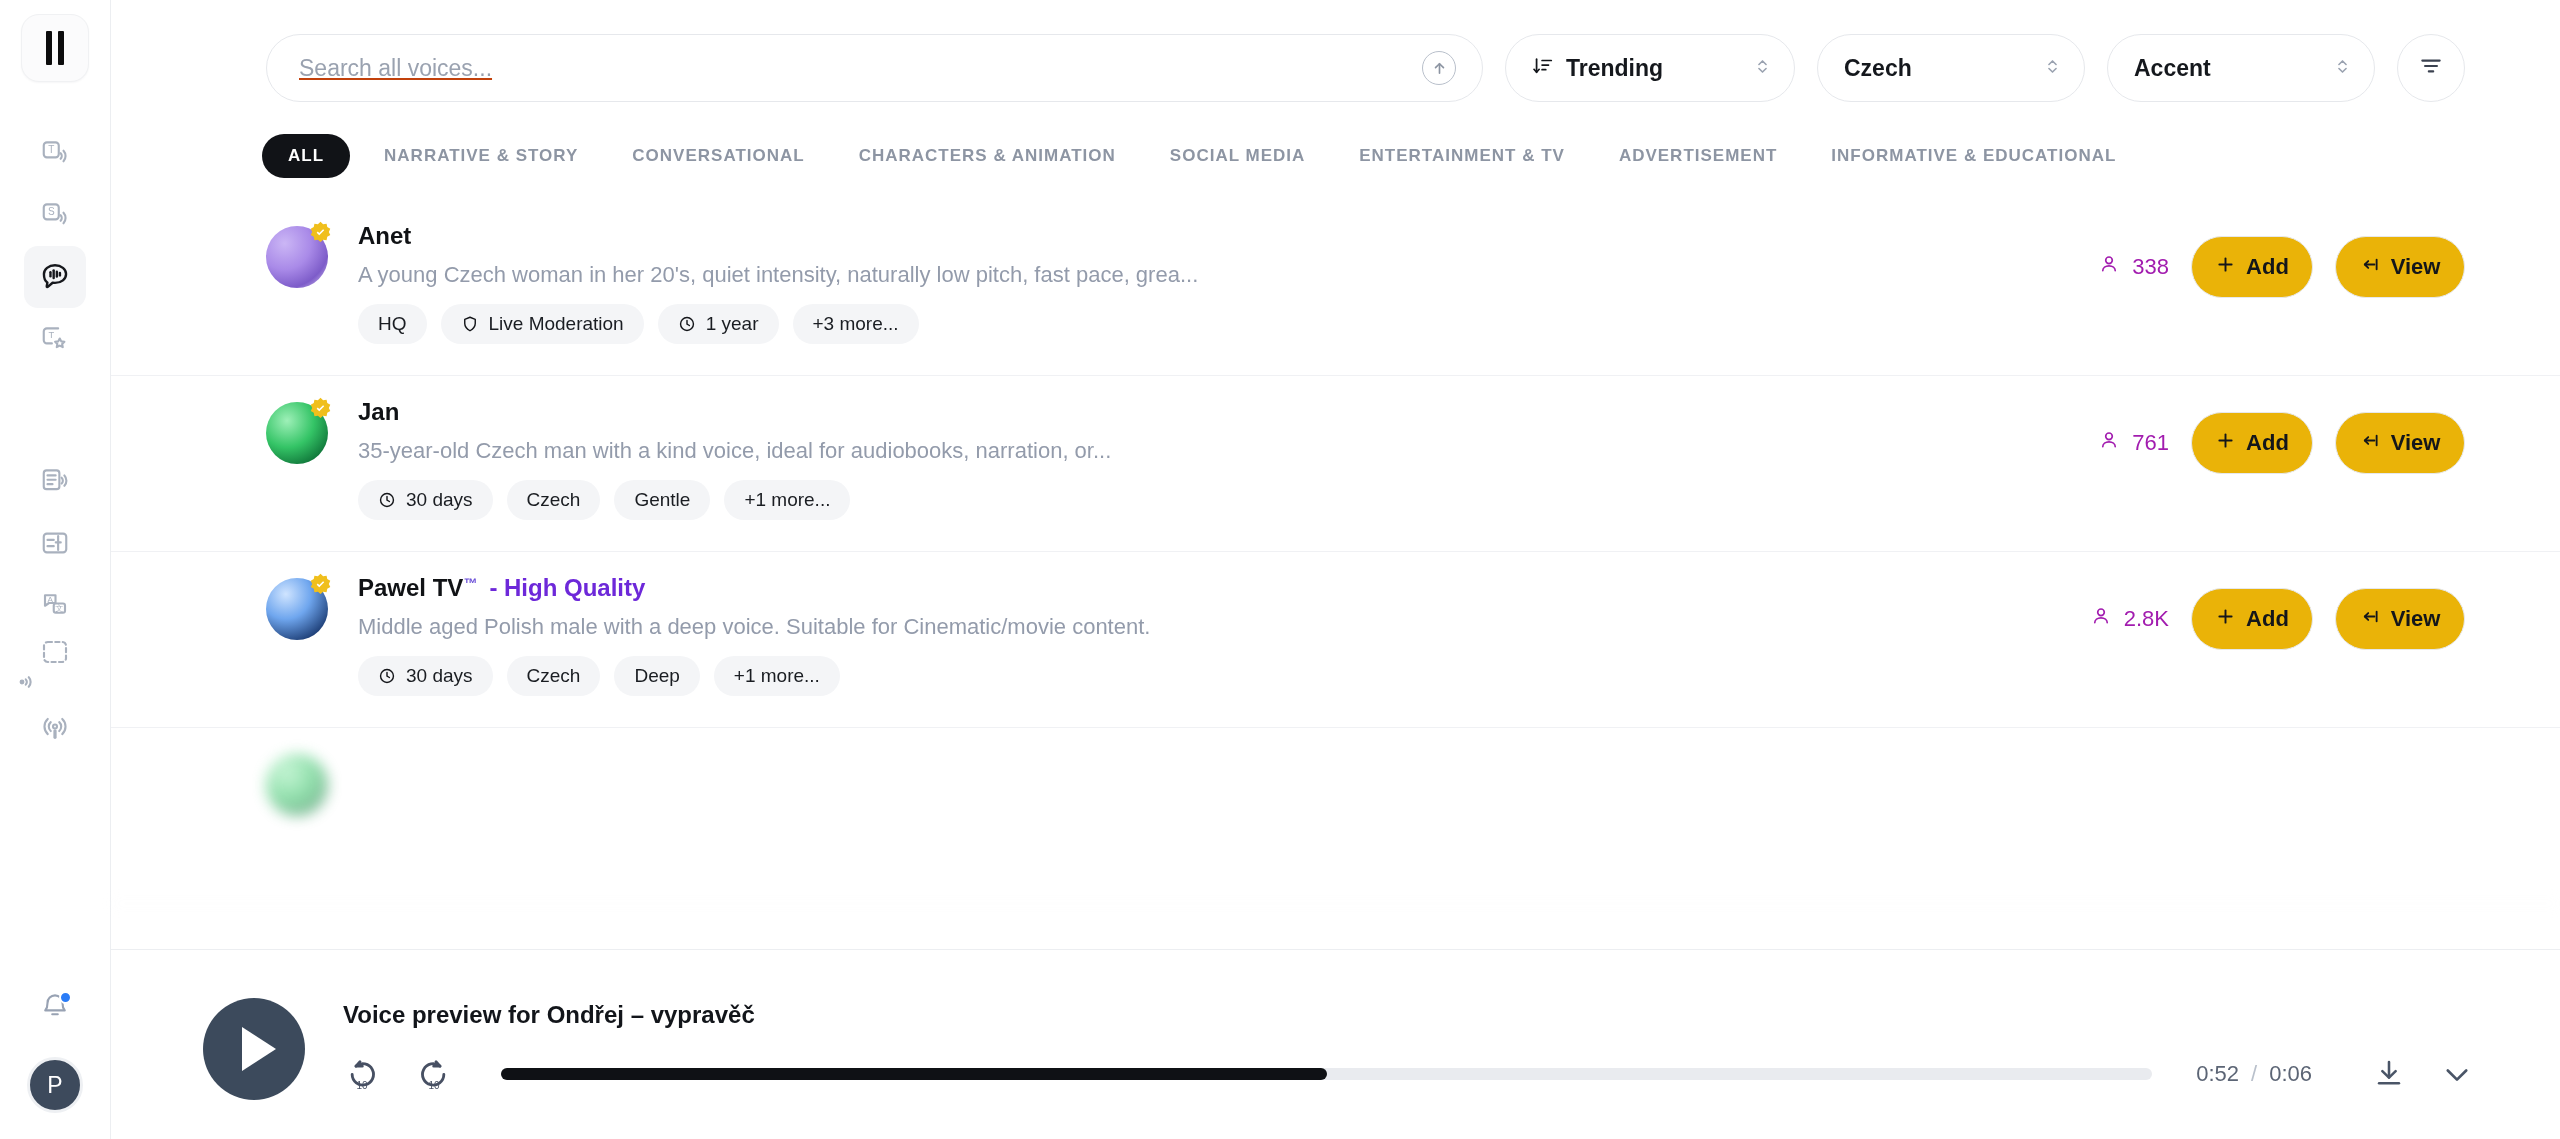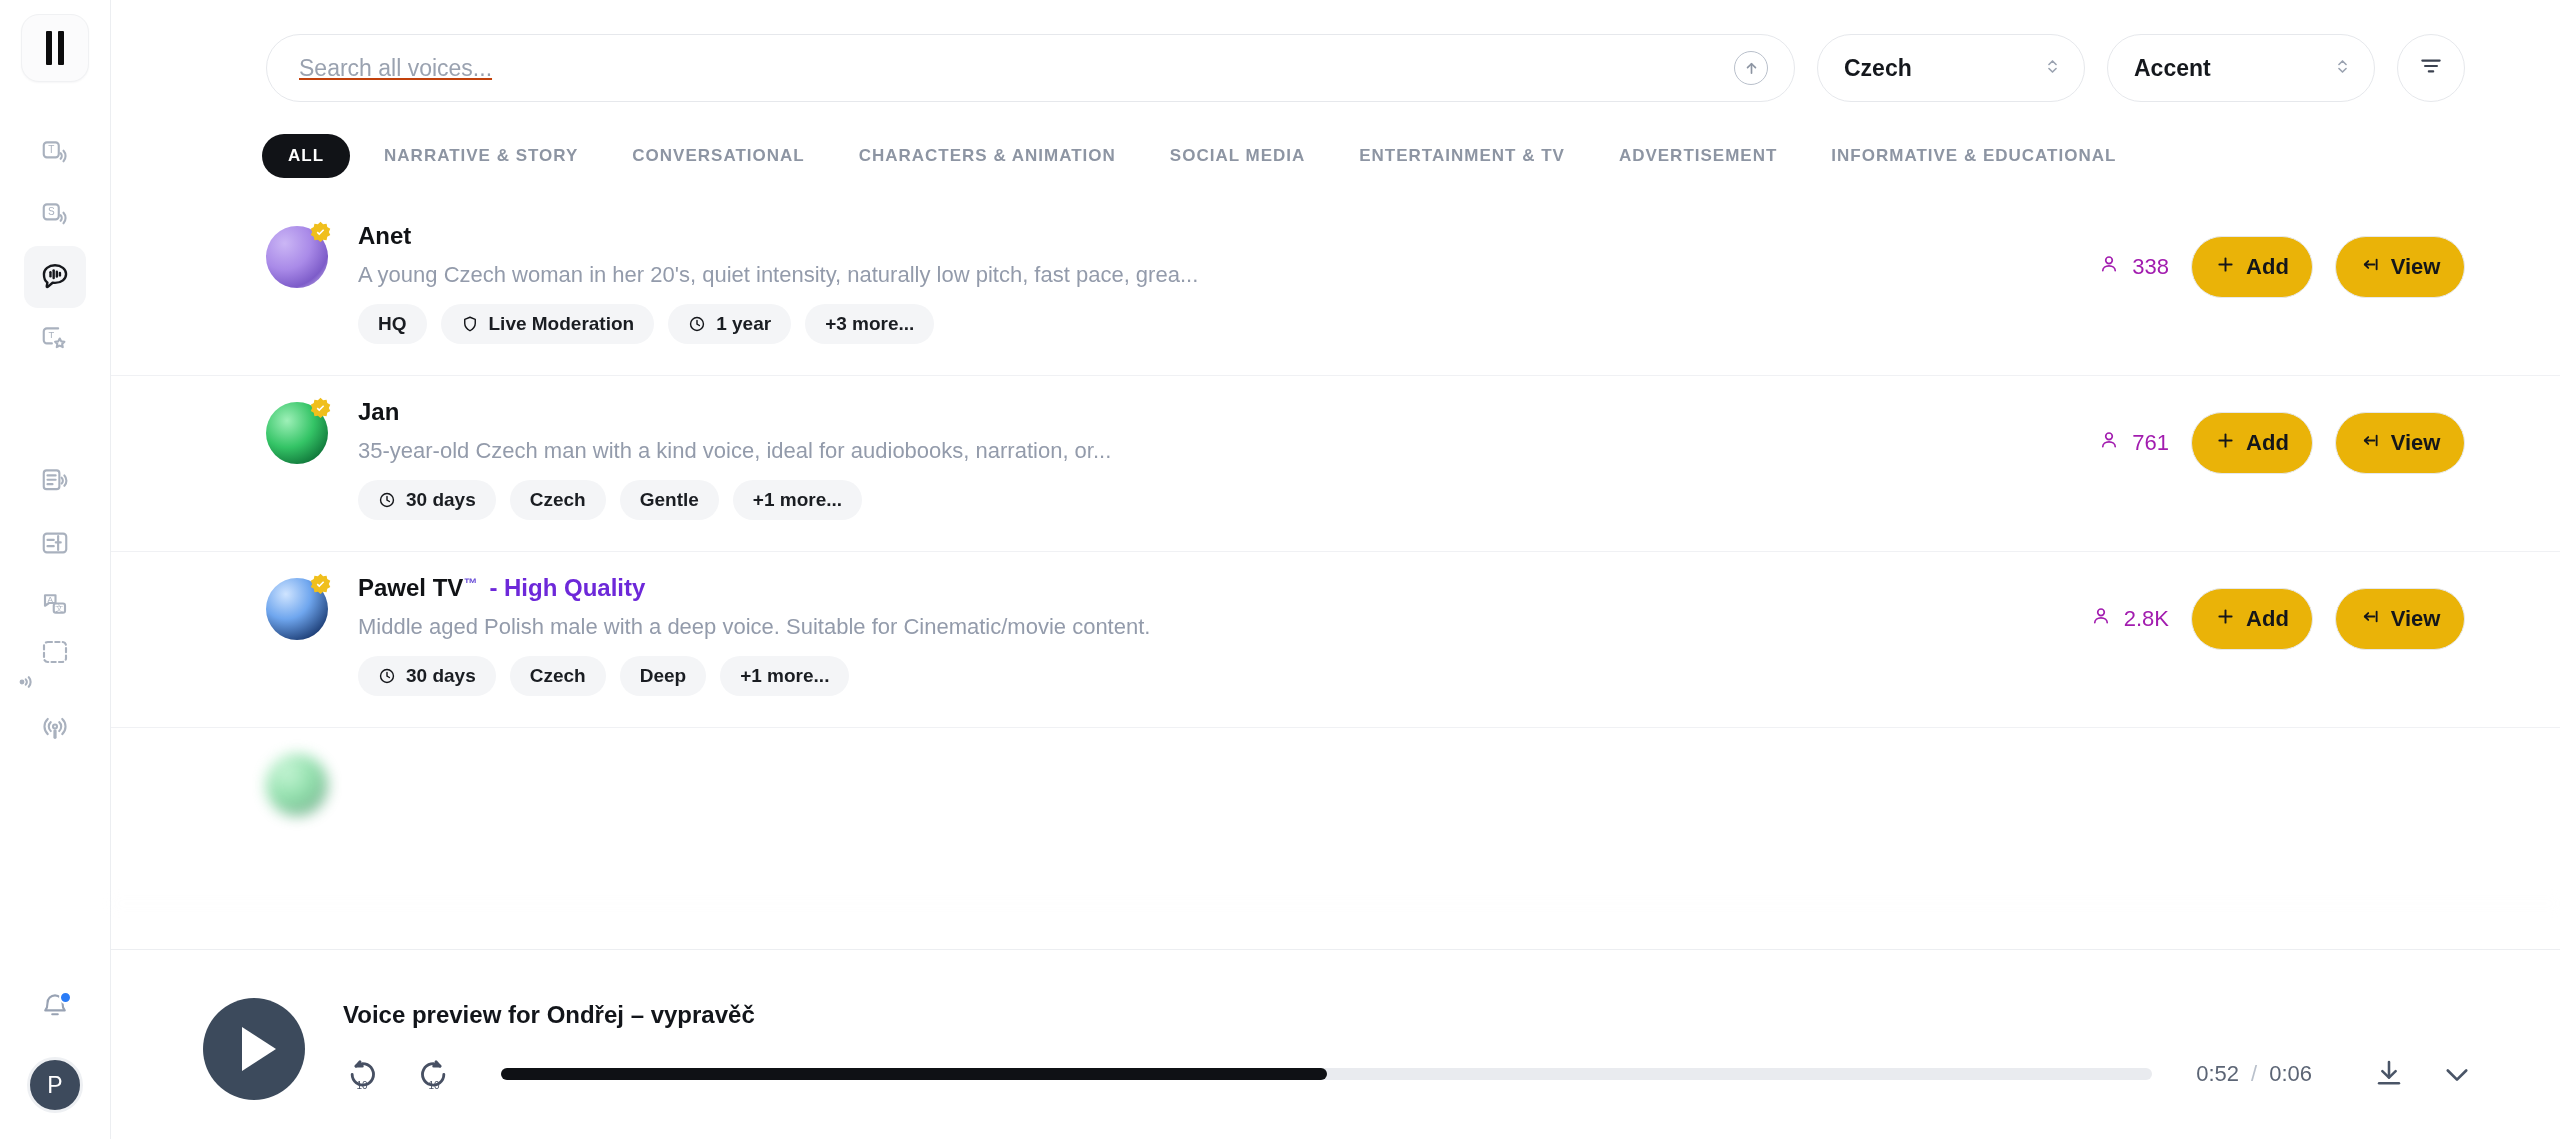--- a/index.html
+++ b/index.html
@@ -141,21 +141,20 @@
     font-size: 24px; font-weight: 700; color: #101215; display: flex; align-items: baseline; gap: 0px;
   }
   .vname .tm { font-size: 14px; color: #6b4fd8; position: relative; top: -8px; font-weight: 700; }
   .vname .suffix { font-weight: 700; color: #6d28d9; margin-left: 12px; }
   .vdesc { margin-top: 12px; font-size: 22px; color: #939bab; }
   .vtags { margin-top: 16px; display: flex; gap: 14px; flex-wrap: wrap; }
   .tag {
     background: #f4f5f7; border-radius: 20px; padding: 9px 20px;
     font-size: 19px; color: #1a1d22; display: flex; align-items: center; gap: 10px;
     white-space: nowrap;
-    font-weight: bold;
   }
   .tag svg { display:block; }
   .vactions { display: flex; align-items: center; gap: 22px; margin-top: 14px; flex: 0 0 auto; }
   .users { display: flex; align-items: center; gap: 12px; color: #a21caf; font-size: 22px; }
   .btn {
     height: 62px; border: 1px solid #e6e8ec; border-radius: 31px; background: #eab308;
     display: flex; align-items: center; justify-content: center; gap: 10px;
     padding: 0 30px; font-size: 22px; color: #14161a; font-weight: 600; cursor: pointer;
     white-space: nowrap;
   }
@@ -331,20 +330,38 @@
       <div class="searchbox">
         <input type="text" placeholder="Search all voices..." style="">
         <span class="round-ico">
           <svg width="19" height="19" viewBox="0 0 24 24" fill="none" stroke="currentColor" stroke-width="2.1" stroke-linecap="round" stroke-linejoin="round">
             <path d="M12 18V6"></path>
               <path d="M7 11l5-5 5 5"></path>
           </svg>
         </span>
       </div>
 
+      <div class="select w-sort">
+        <span>
+          <svg width="22" height="22" viewBox="0 0 24 24" fill="none" stroke="#13161b" stroke-width="1.9" stroke-linecap="round" stroke-linejoin="round">
+            <path d="M5 4.5v14"></path>
+              <path d="M2.2 15.6L5 18.8l2.8-3.2"></path>
+            <path d="M11 6h10"></path>
+              <path d="M11 11h7"></path>
+              <path d="M11 16h4"></path>
+          </svg>
+        </span>
+        <span class="lbl">Trending</span>
+        <span class="chev">
+          <svg width="19" height="19" viewBox="0 0 24 24" fill="none" stroke="currentColor" stroke-width="2" stroke-linecap="round" stroke-linejoin="round">
+            <path d="M7.5 9.5L12 5l4.5 4.5"></path>
+              <path d="M7.5 14.5L12 19l4.5-4.5"></path>
+          </svg>
+        </span>
+      </div>
 
       <div class="select w-lang">
         <span class="lbl">Czech</span>
         <span class="chev">
           <svg width="19" height="19" viewBox="0 0 24 24" fill="none" stroke="currentColor" stroke-width="2" stroke-linecap="round" stroke-linejoin="round">
             <path d="M7.5 9.5L12 5l4.5 4.5"></path>
               <path d="M7.5 14.5L12 19l4.5-4.5"></path>
           </svg>
         </span>
       </div>

